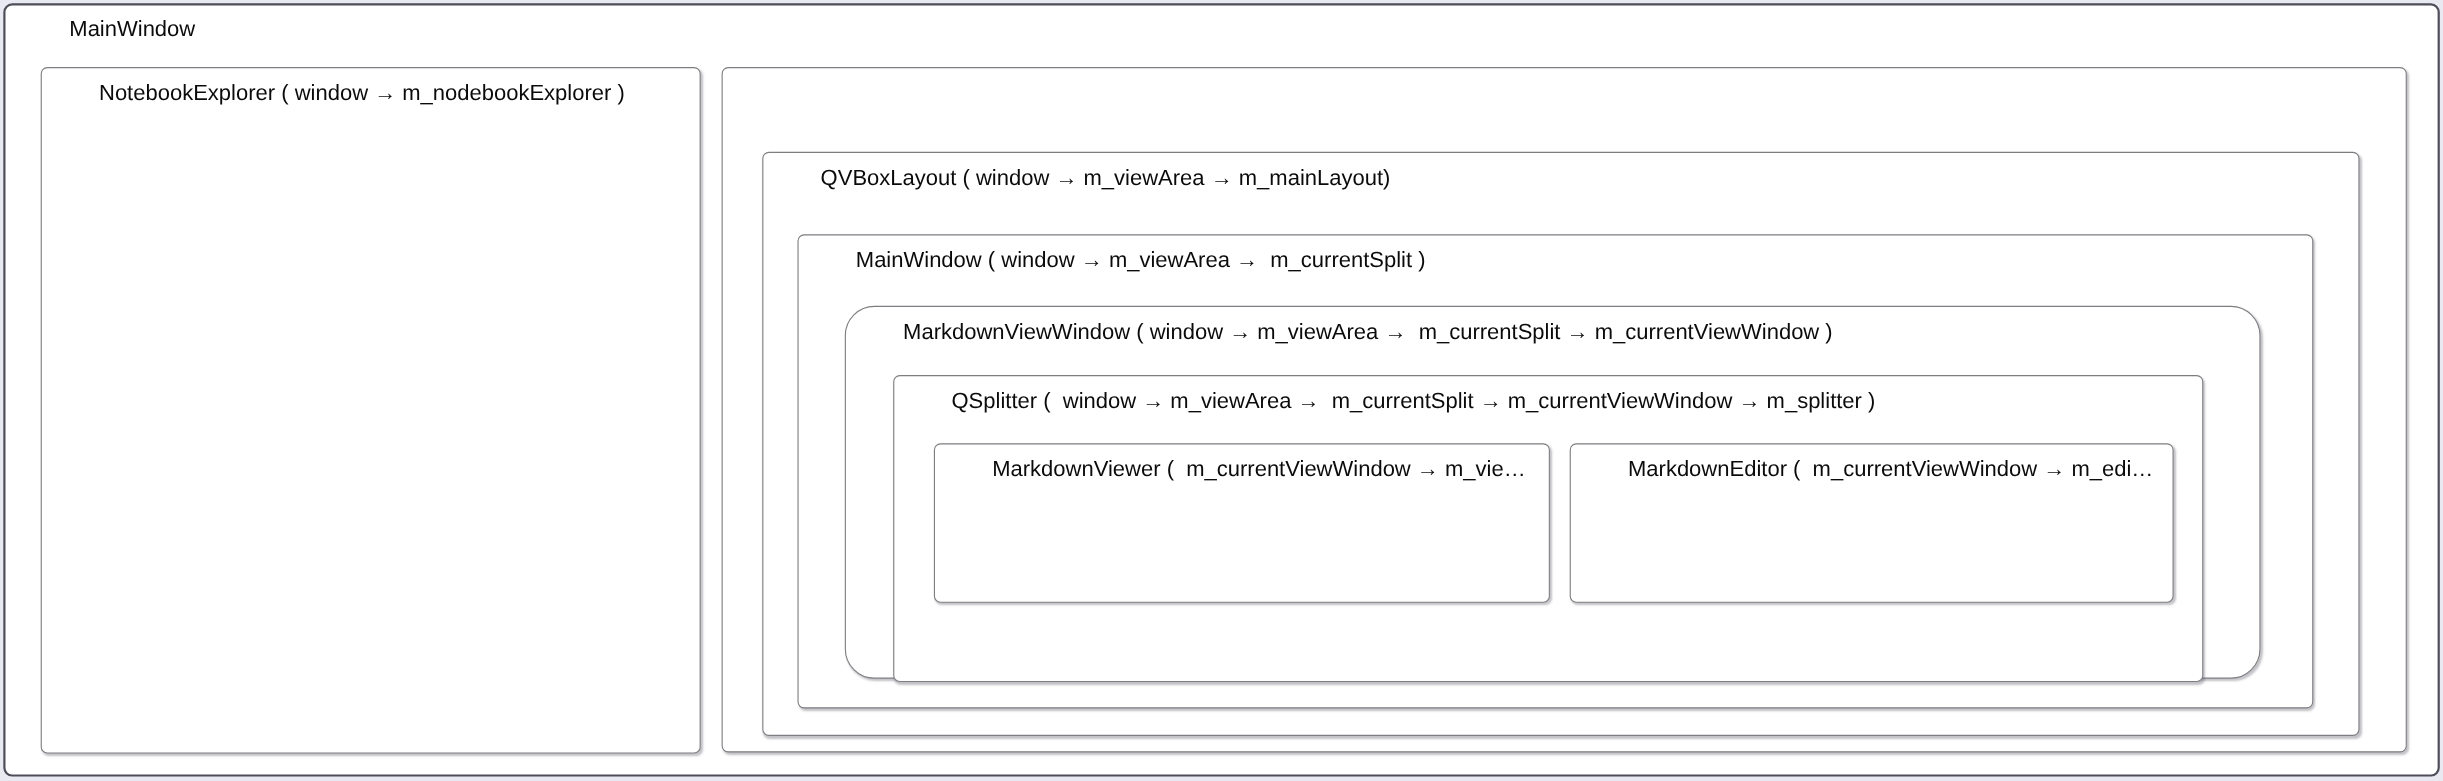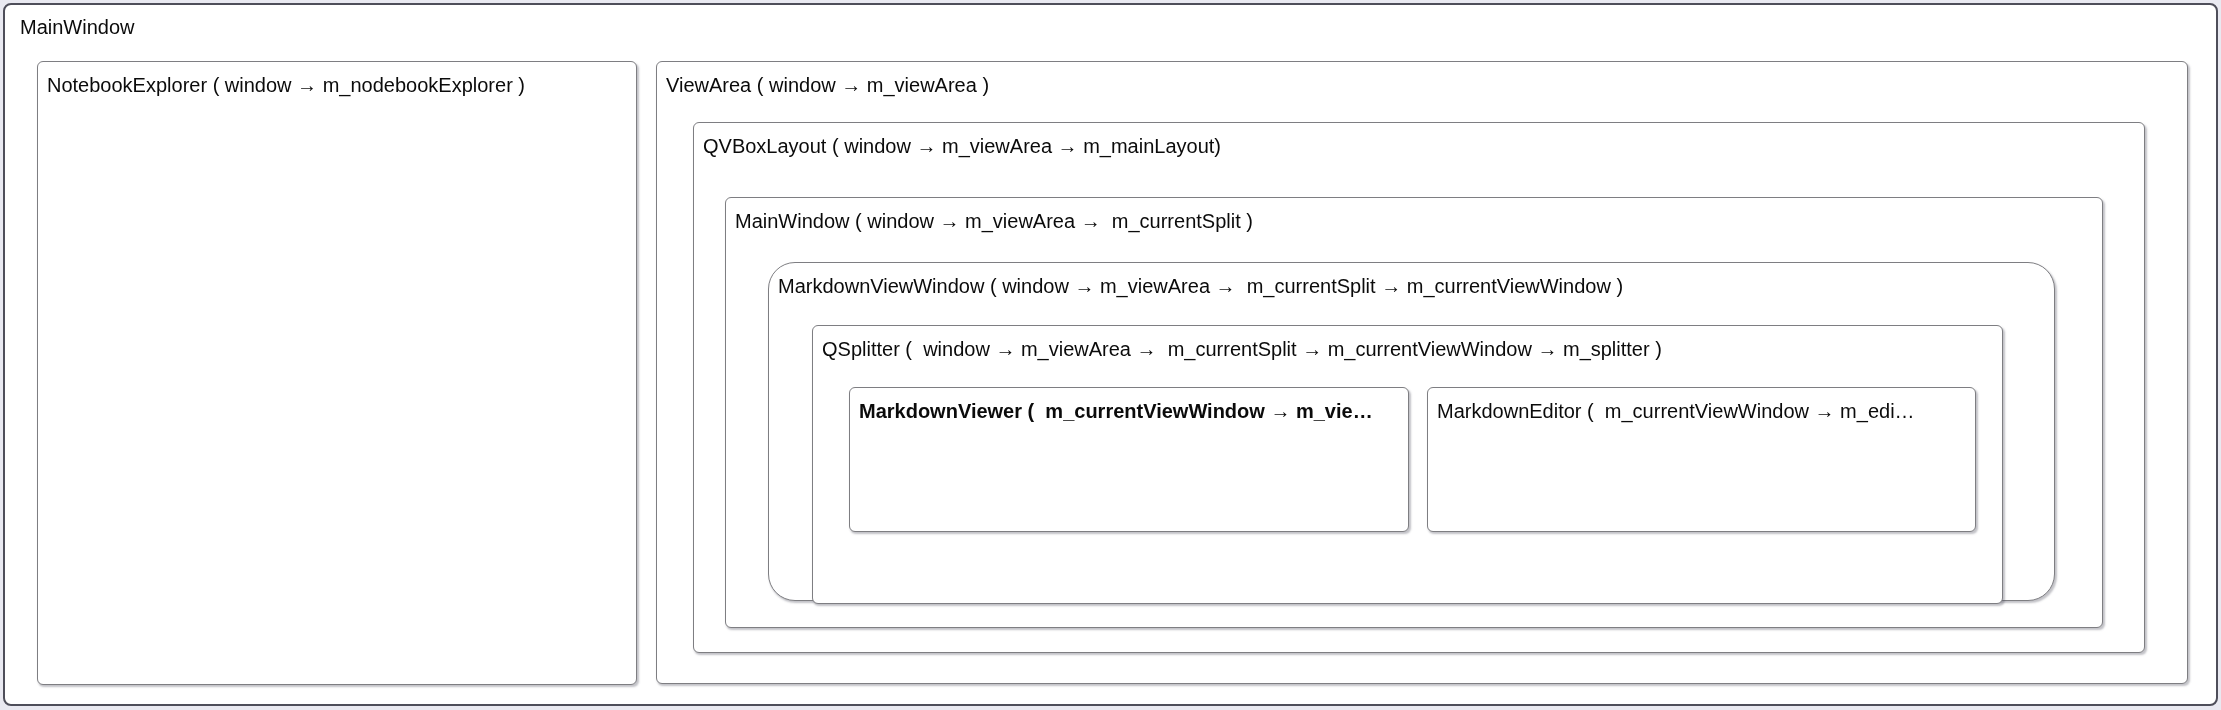--- a/index.html
+++ b/index.html
@@ -29,54 +29,54 @@
     box-shadow: none;
   }
   .lbl {
     display: block;
     padding: 10px 8px 0 9px;
     font-size: 20px;
     line-height: 1.3;
     color: #0b0b0b;
     white-space: pre;
     overflow: hidden;
+    margin-left: 43px;
   }
   .lbl-main {
     padding: 9px 8px 0 15px;
   }
 </style>
 </head>
 <body>
 
 <div id="stage">
 
   <div class="box box-main" style="left:3px; top:3px; width:2215px; height:703px;">
     <span class="lbl lbl-main">MainWindow</span>
 
     <div class="box" style="left:32px; top:56px; width:600px; height:624px;">
       <span class="lbl">NotebookExplorer ( window → m_nodebookExplorer )</span>
 
     </div>
 
     <div class="box" style="left:651px; top:56px; width:1532px; height:623px;">
-      <span class="lbl">ViewArea ( window → m_viewArea )</span>
 
-      <div class="box" style="left:36px; top:60px; width:1452px; height:531px;">
+      <div class="box" style="left:36px; top:76px; width:1452px; height:531px;">
         <span class="lbl">QVBoxLayout ( window → m_viewArea → m_mainLayout)</span>
 
         <div class="box" style="left:31px; top:74px; width:1378px; height:431px;">
           <span class="lbl">MainWindow ( window → m_viewArea →  m_currentSplit )</span>
 
           <div class="box" style="left:42px; top:64px; width:1287px; height:339px;border-radius:27px;">
             <span class="lbl">MarkdownViewWindow ( window → m_viewArea →  m_currentSplit → m_currentViewWindow )</span>
 
             <div class="box" style="left:43px; top:62px; width:1191px; height:279px;">
               <span class="lbl">QSplitter (  window → m_viewArea →  m_currentSplit → m_currentViewWindow → m_splitter )</span>
 
-              <div class="box" style="left:36px; top:61px; width:560px; height:145px;font-weight:bold;">
+              <div class="box" style="left:36px; top:61px; width:560px; height:145px;">
                 <span class="lbl">MarkdownViewer (  m_currentViewWindow → m_vie…</span>
               </div>
 
               <div class="box" style="left:614px; top:61px; width:549px; height:145px;">
                 <span class="lbl">MarkdownEditor (  m_currentViewWindow → m_edi…</span>
               </div>
             </div>
           </div>
         </div>
       </div>

